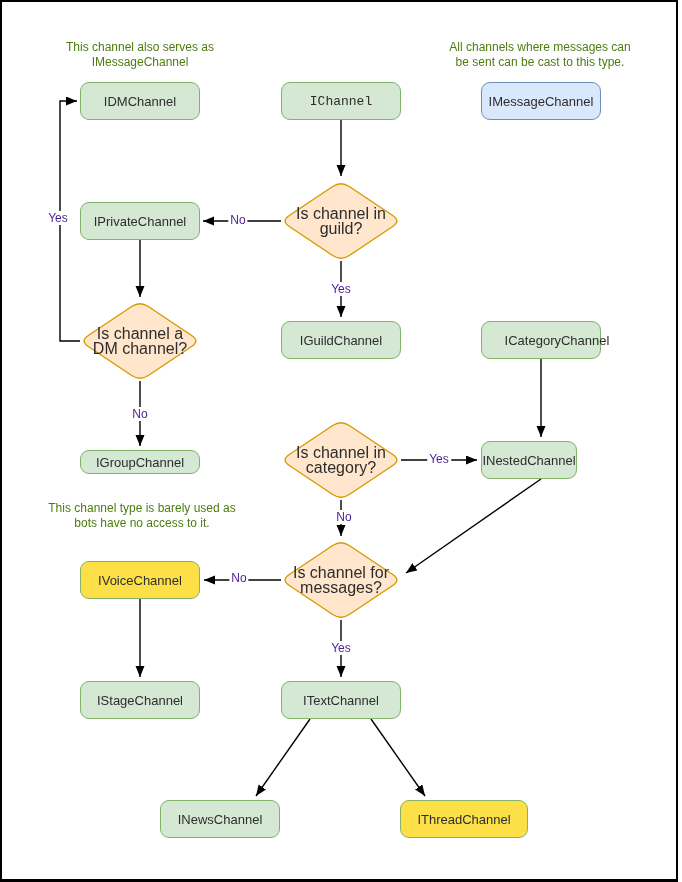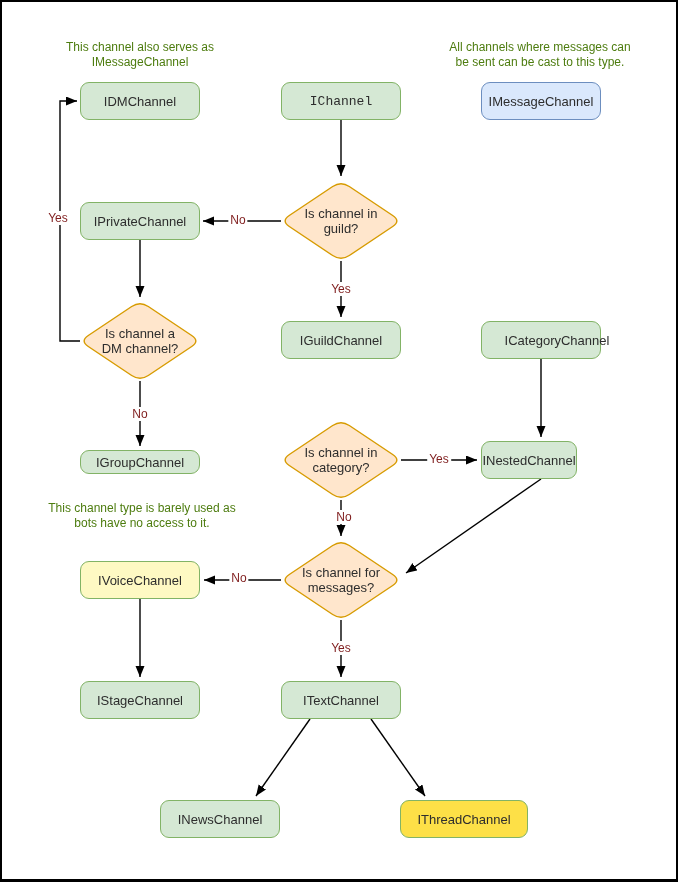--- a/index.html
+++ b/index.html
@@ -12,26 +12,26 @@
   #edges-svg{position:absolute;left:0;top:0;}
   .flow-node{
     position:absolute;box-sizing:border-box;
     border:1.5px solid #82b366;border-radius:9px;
     display:flex;align-items:center;justify-content:center;
     font-size:13px;color:#2d2d2d;text-align:center;
   }
   .decision-label{
     position:absolute;transform:translate(-50%,-50%);
     white-space:pre-line;text-align:center;
-    font-size:13px;line-height:15px;color:#2d2d2d;width:max-content;
+    font-size:16px;line-height:15px;color:#2d2d2d;width:max-content;
   }
   .edge-label{
     position:absolute;transform:translate(-50%,-50%);
     background:#ffffff;padding:0 2px;
-    font-size:12px;color:#7f1d1d;width:max-content;
+    font-size:12px;color:#4c1d95;width:max-content;
   }
   .note{
     position:absolute;transform:translate(-50%,-50%);
     white-space:pre-line;text-align:center;
     font-size:12px;line-height:15px;color:#4d7c0f;width:max-content;
   }
   .page-border{
     position:absolute;left:0;top:0;width:678px;height:882px;
     box-sizing:border-box;border:2px solid #000000;border-bottom-width:3px;
     pointer-events:none;
@@ -75,21 +75,21 @@
       <div class="decision-label" style="left: 341px; top: 221px;">Is channel in
 guild?</div>
       <div class="flow-node" style="left: 281px; top: 321px; width: 120px; height: 38px; background: rgb(213, 232, 212); border-color: rgb(130, 179, 102);">IGuildChannel</div>
       <div class="flow-node" style="left: 481px; top: 321px; width: 120px; height: 38px; background: rgb(213, 232, 212); border-color: rgb(130, 179, 102); padding-left: 32px;">ICategoryChannel</div>
       <div class="decision-label" style="left: 140px; top: 341px;">Is channel a
 DM channel?</div>
       <div class="flow-node" style="left: 80px; top: 450px; width: 120px; height: 24px; background: rgb(213, 232, 212); border-color: rgb(130, 179, 102);">IGroupChannel</div>
       <div class="flow-node" style="left: 481px; top: 441px; width: 96px; height: 38px; background: rgb(213, 232, 212); border-color: rgb(130, 179, 102);">INestedChannel</div>
       <div class="decision-label" style="left: 341px; top: 460px;">Is channel in
 category?</div>
-      <div class="flow-node" style="left: 80px; top: 561px; width: 120px; height: 38px; background: #fef9c3; border-color: rgb(130, 179, 102);">IVoiceChannel</div>
+      <div class="flow-node" style="left: 80px; top: 561px; width: 120px; height: 38px; background: #fde047; border-color: rgb(130, 179, 102);">IVoiceChannel</div>
       <div class="decision-label" style="left: 341px; top: 580px;">Is channel for
 messages?</div>
       <div class="flow-node" style="left: 80px; top: 681px; width: 120px; height: 38px; background: rgb(213, 232, 212); border-color: rgb(130, 179, 102);">IStageChannel</div>
       <div class="flow-node" style="left: 281px; top: 681px; width: 120px; height: 38px; background: rgb(213, 232, 212); border-color: rgb(130, 179, 102);">ITextChannel</div>
       <div class="flow-node" style="left: 160px; top: 800px; width: 120px; height: 38px; background: rgb(213, 232, 212); border-color: rgb(130, 179, 102);">INewsChannel</div>
       <div class="flow-node" style="left: 400px; top: 800px; width: 128px; height: 38px; background: #fde047; border-color: rgb(130, 179, 102);">IThreadChannel</div>
       <div class="edge-label" style="left: 238px; top: 220px;">No</div>
       <div class="edge-label" style="left: 341px; top: 289px;">Yes</div>
       <div class="edge-label" style="left: 58px; top: 218px;">Yes</div>
       <div class="edge-label" style="left: 140px; top: 414px;">No</div>

